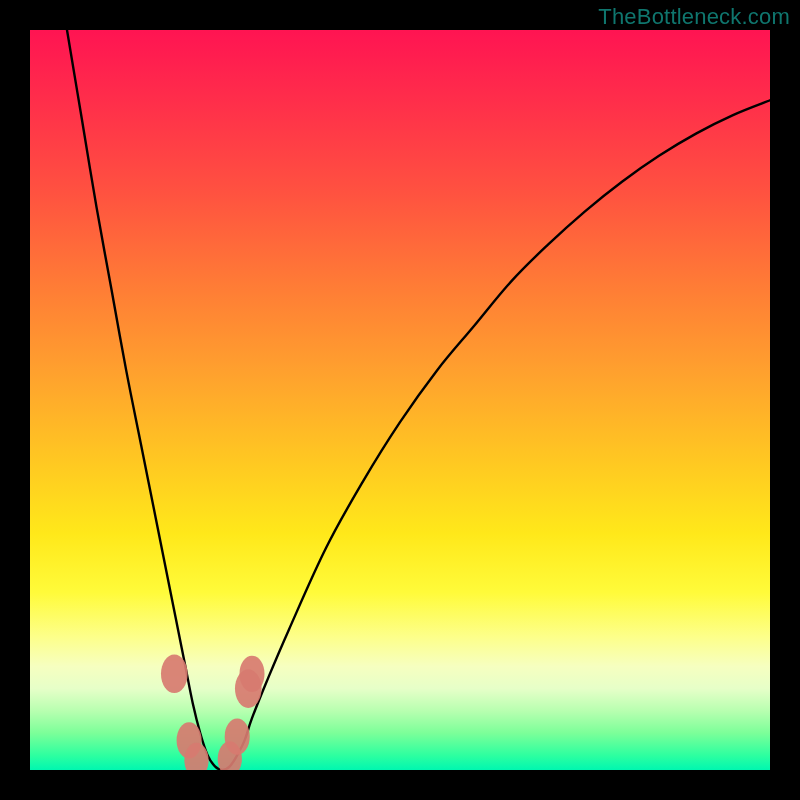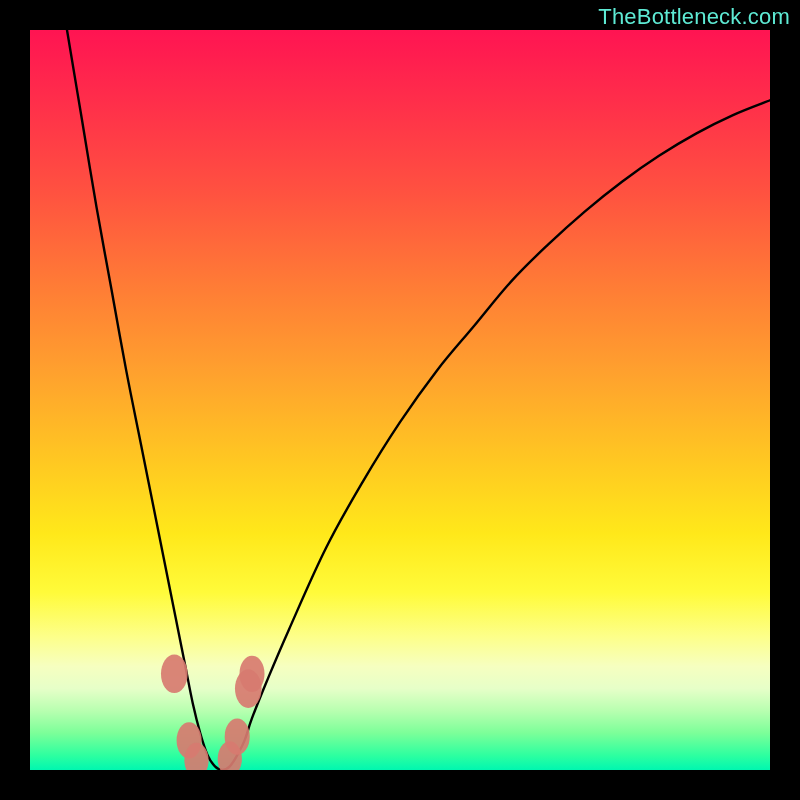--- a/index.html
+++ b/index.html
@@ -45,21 +45,21 @@
   svg.curve {
     position: absolute;
     inset: 0;
     width: 740px;
     height: 740px;
   }
   .watermark {
     position: absolute;
     top: 4px;
     right: 10px;
-    color: #5eead4;
+    color: #0f766e;
     font-size: 22px;
     letter-spacing: 0.2px;
     user-select: none;
   }
 </style>
 </head>
 <body>
 
 <div class="watermark">TheBottleneck.com</div>
 

